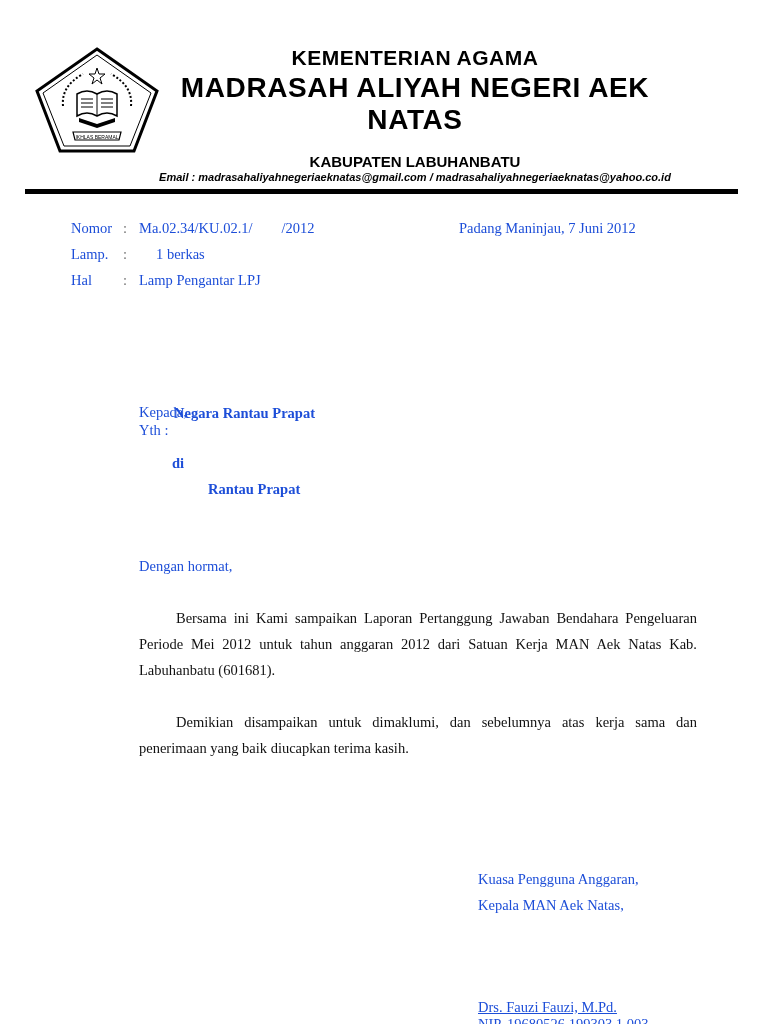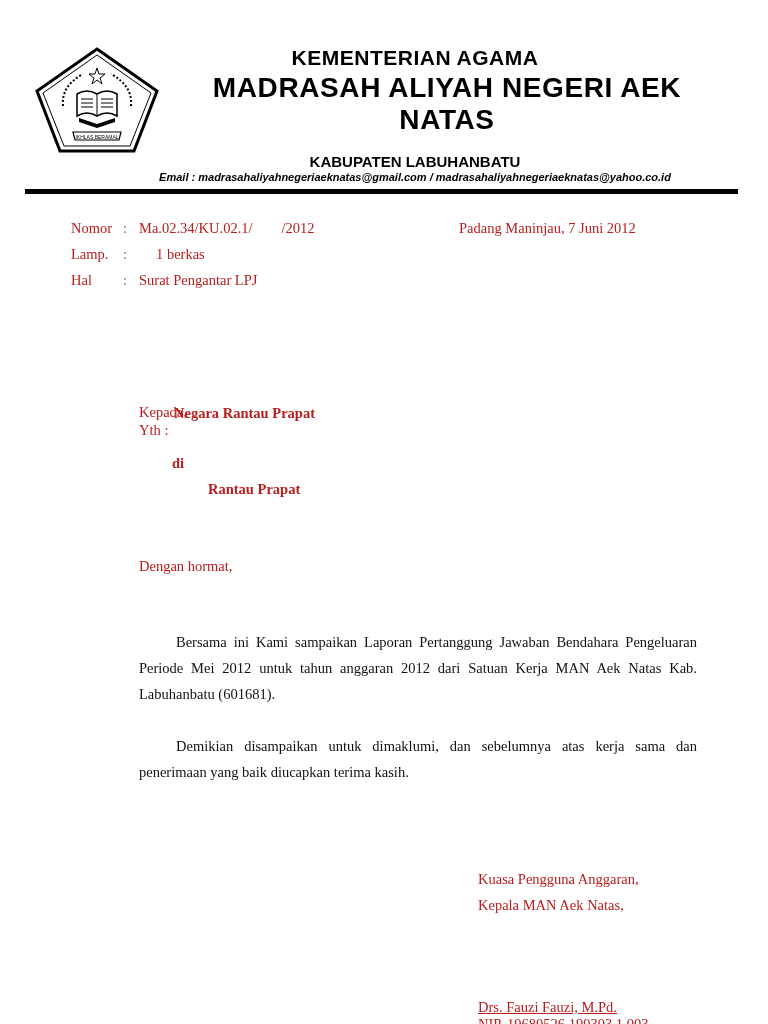--- a/index.html
+++ b/index.html
@@ -1,29 +1,29 @@
 <!DOCTYPE html>
 <html><head>
 <meta charset="utf-8">
 <style>
   html, body { margin: 0; padding: 0; background: #ffffff; }
   body { width: 768px; height: 1024px; overflow: hidden; position: relative; color: #111; }
   .page { position: absolute; left: 0; top: 0; width: 768px; height: 732px; }
   .logo { position: absolute; left: 33px; top: 46px; width: 128px; height: 108px; }
   .kop { position: absolute; left: 150px; width: 530px; text-align: center; font-family: "Liberation Sans", sans-serif; font-weight: bold; color: #000; }
   .kop1 { top: 46px; font-size: 21px; letter-spacing: 0.5px; }
-  .kop2 { top: 72px; font-size: 28px; line-height: 32px; letter-spacing: 0.6px; padding-left: 32px; }
+  .kop2 { top: 72px; font-size: 28px; line-height: 32px; letter-spacing: 0.6px; }
   .kop3 { top: 136px; font-size: 15px; }
   .kop4 { top: 153px; font-size: 15px; }
   .kop5 { position: absolute; left: 100px; width: 630px; top: 171px; text-align: center; font-family: "Liberation Sans", sans-serif; font-weight: bold; font-style: italic; font-size: 11px; color: #000; }
   .rule { position: absolute; left: 25px; top: 189px; width: 713px; height: 5px; background: #000; }
-  .serif { font-family: "Liberation Serif", serif; font-size: 14.5px; color: #b91c1c; }
+  .serif { font-family: "Liberation Serif", serif; font-size: 14.5px; color: #1d4ed8; }
   .abs { position: absolute; white-space: nowrap; }
   .bold { font-weight: bold; }
-  .para { position: absolute; left: 139px; width: 558px; text-align: justify; line-height: 26px; font-family: "Liberation Serif", serif; font-size: 14.5px; color: #111; margin-top: 24px; }
+  .para { position: absolute; left: 139px; width: 558px; text-align: justify; line-height: 26px; font-family: "Liberation Serif", serif; font-size: 14.5px; color: #111; }
   .indent { text-indent: 37px; }
   .u { text-decoration: underline; }
 </style>
 </head>
 <body>
 
 <div class="page">
 
   <svg class="logo" viewBox="0 0 128 108">
     <polygon points="64,3 124,45 101,105 27,105 4,45" fill="#fff" stroke="#000" stroke-width="3"></polygon>
@@ -54,21 +54,21 @@
   <div class="abs serif" style="left:123px; top:220px; color:#777;">:</div>
   <div class="abs serif" style="left:139px; top:220px; white-space:pre;">Ma.02.34/KU.02.1/        /2012</div>
   <div class="abs serif" style="left:459px; top:220px;">Padang Maninjau, 7 Juni 2012</div>
 
   <div class="abs serif" style="left:71px; top:246px;">Lamp.</div>
   <div class="abs serif" style="left:123px; top:246px; color:#777;">:</div>
   <div class="abs serif" style="left:156px; top:246px;">1 berkas</div>
 
   <div class="abs serif" style="left:71px; top:272px;">Hal</div>
   <div class="abs serif" style="left:123px; top:272px; color:#777;">:</div>
-  <div class="abs serif" style="left:139px; top:272px;">Surat Pengantar LPJ</div>
+  <div class="abs serif" style="left:139px; top:272px;">Lamp Pengantar LPJ</div>
 
   <div class="abs serif" style="left:139px; top:376px;margin-top:28px;">Kepada,</div>
   <div class="abs serif" style="left:139px; top:402px;margin-top:20px;">Yth :</div>
   <div class="abs serif bold" style="left:174px; top:405px;">Negara Rantau Prapat</div>
   <div class="abs serif bold" style="left:172px; top:455px;">di</div>
   <div class="abs serif bold" style="left:208px; top:481px;">Rantau Prapat</div>
 
   <div class="abs serif" style="left:139px; top:558px;">Dengan hormat,</div>
   <div class="para indent" style="top:605px;">Bersama ini Kami sampaikan Laporan Pertanggung Jawaban Bendahara Pengeluaran Periode Mei 2012 untuk tahun anggaran 2012 dari Satuan Kerja MAN Aek Natas Kab. Labuhanbatu (601681).</div>
   <div class="para indent" style="top:709px;">Demikian disampaikan untuk dimaklumi, dan sebelumnya atas kerja sama dan penerimaan yang baik diucapkan terima kasih.</div>

